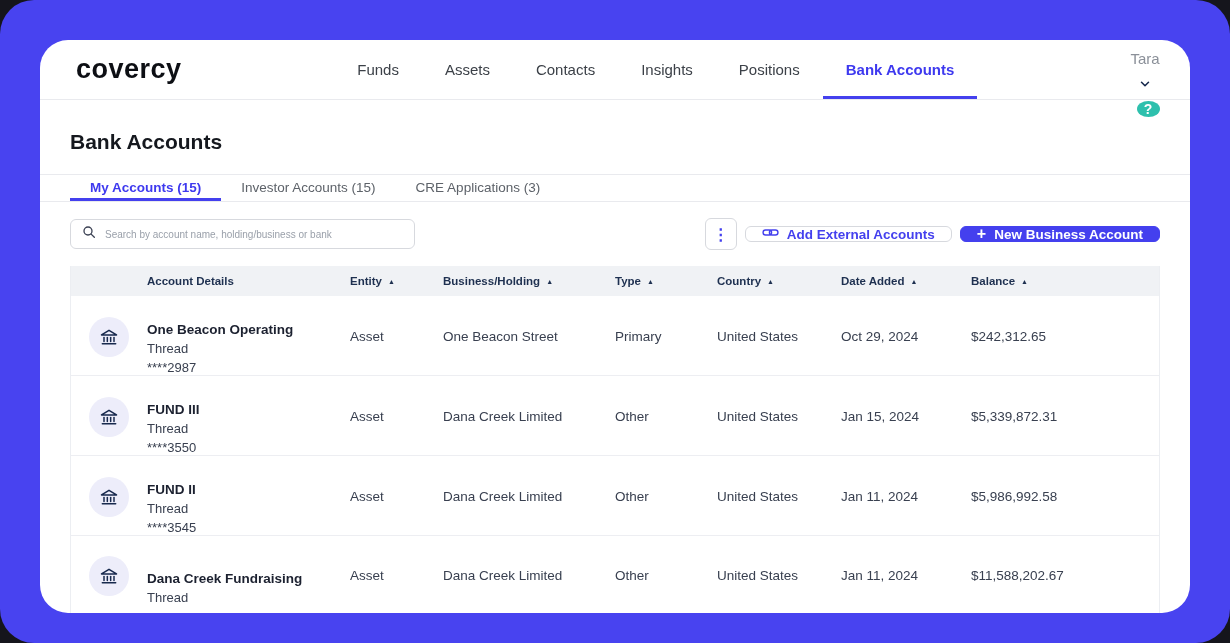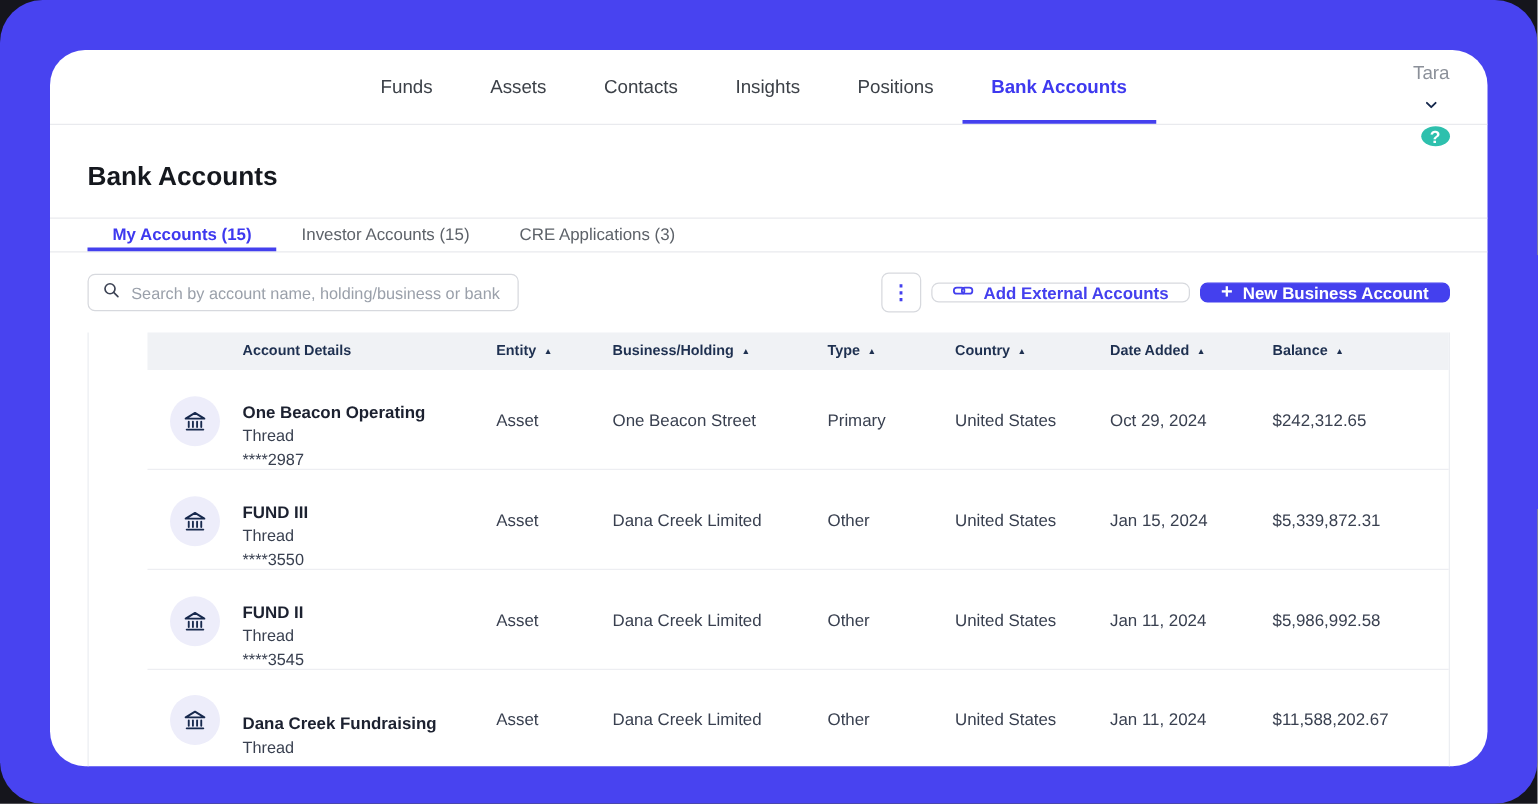--- a/index.html
+++ b/index.html
@@ -98,21 +98,21 @@
     display:flex; align-items:center;
   }
   .search {
     width:345px; height:30px;
     border:1px solid #d7d9de; border-radius:6px;
     display:flex; align-items:center; gap:8px;
     padding:0 10px; background:#fff;
   }
   .search input {
     border:none; outline:none; flex:1;
-    font-size:13px; color:#394050;
+    font-size:10px; color:#394050;
     font-family:"Liberation Sans", sans-serif;
   }
   .search input::placeholder { color:#9aa0aa; }
   .toolbar-right { margin-left:auto; display:flex; align-items:center; gap:8px; }
   .kebab {
     width:32px; height:32px;
     border:1px solid #d7d9de; border-radius:6px; background:#fff;
     color:#4440ee; font-size:16px; font-weight:700;
     display:flex; align-items:center; justify-content:center;
     cursor:pointer;
@@ -126,21 +126,20 @@
   }
   .btn-outline { background:#fff; border:1px solid #d7d9de; color:#4440ee; }
   .btn-primary { background:#4440ee; border:1px solid #4440ee; color:#ffffff; }
   .btn-primary .plus { font-size:16px; font-weight:700; margin-top:-1px; }
 
   
   .table {
     margin-top:16px;
     border-left:1px solid #eceef2;
     border-right:1px solid #eceef2;
-    padding-left:47px;
   }
   .thead, .trow {
     display:grid;
     grid-template-columns:76px 203px 93px 172px 102px 124px 130px 1fr;
     align-items:center;
   }
   .thead {
     background:#f0f2f5;
     height:30px;
     font-size:11.5px; font-weight:700; color:#1e3050;
@@ -163,20 +162,21 @@
   .acct .name { font-weight:700; color:#1c2130; font-size:13.5px;margin-top:24px; }
   .acct .sub { color:#394050; font-size:13px; }
 </style>
 </head>
 <body>
 
 <div class="frame">
   <div class="card">
 
     <header class="topnav">
+      <div class="logo">covercy</div>
       <nav class="navitems">
         <a class="navitem">Funds</a>
         <a class="navitem">Assets</a>
         <a class="navitem">Contacts</a>
         <a class="navitem">Insights</a>
         <a class="navitem">Positions</a>
         <a class="navitem active">Bank Accounts</a>
       </nav>
       <div class="navright">
         <div class="avatar">

